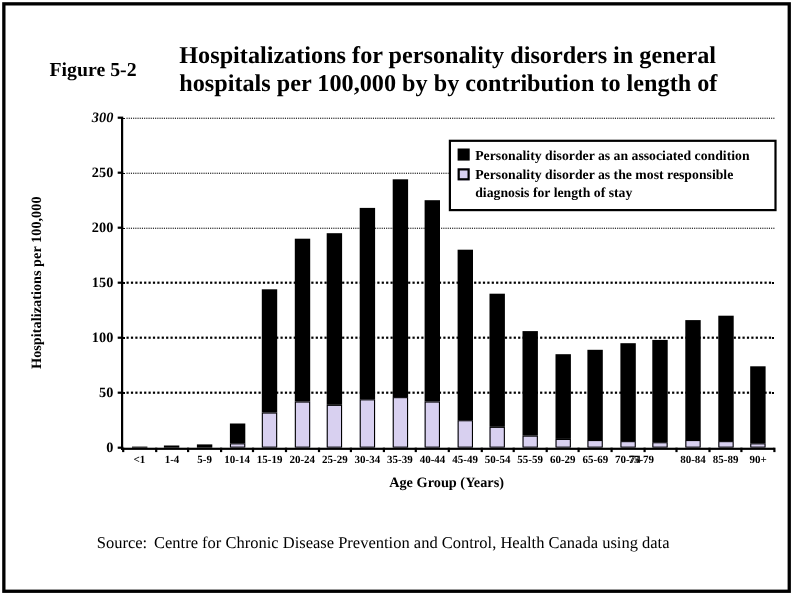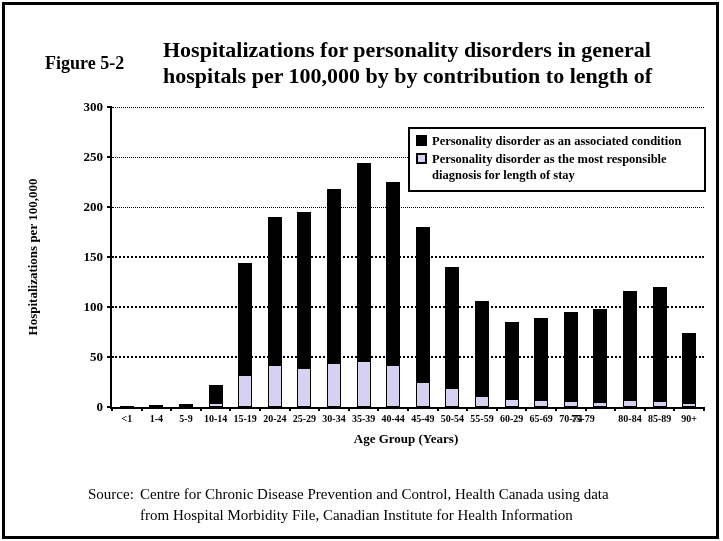--- a/index.html
+++ b/index.html
@@ -88,21 +88,21 @@
         <div class="gridline thick" style="top: 149px;"></div>
         <div class="ytick-label" style="top: 143px;">150</div>
         <div class="ytick-mark" style="top: 149px;"></div>
         <div class="gridline" style="top: 100px;"></div>
         <div class="ytick-label" style="top: 93px;">200</div>
         <div class="ytick-mark" style="top: 99px;"></div>
         <div class="gridline" style="top: 50px;"></div>
         <div class="ytick-label" style="top: 43px;">250</div>
         <div class="ytick-mark" style="top: 49px;"></div>
         <div class="gridline" style="top: 0px;"></div>
-        <div class="ytick-label" style="top: -7px;">300</div>
+        <div class="ytick-label" style="top: -7px; font-style: italic;">300</div>
         <div class="ytick-mark" style="top: -1px;"></div>
         <div class="xtick-mark" style="left: -1px;"></div>
         <div class="xtick-mark" style="left: 28.6px;"></div>
         <div class="xtick-mark" style="left: 58.2px;"></div>
         <div class="xtick-mark" style="left: 87.8px;"></div>
         <div class="xtick-mark" style="left: 117.4px;"></div>
         <div class="xtick-mark" style="left: 147px;"></div>
         <div class="xtick-mark" style="left: 176.6px;"></div>
         <div class="xtick-mark" style="left: 206.2px;"></div>
         <div class="xtick-mark" style="left: 235.8px;"></div>
@@ -176,18 +176,17 @@
         <div class="bar-seg" style="left: 570.2px; bottom: 4px; height: 70px; background: rgb(0, 0, 0);"></div>
         <div class="xtick-label" style="left: 560.2px;">90+</div>
       </div>
 
     <div id="x-axis-title">Age Group (Years)</div>
 
     <div id="source-row">
       <div id="source-label">Source:</div>
       <div id="source-text">
         <div>Centre for Chronic Disease Prevention and Control, Health Canada using data</div>
-        <div>from Hospital Morbidity File, Canadian Institute for Health Information</div>
       </div>
     </div>
 
   </div>
 </div>
 
 </body></html>

